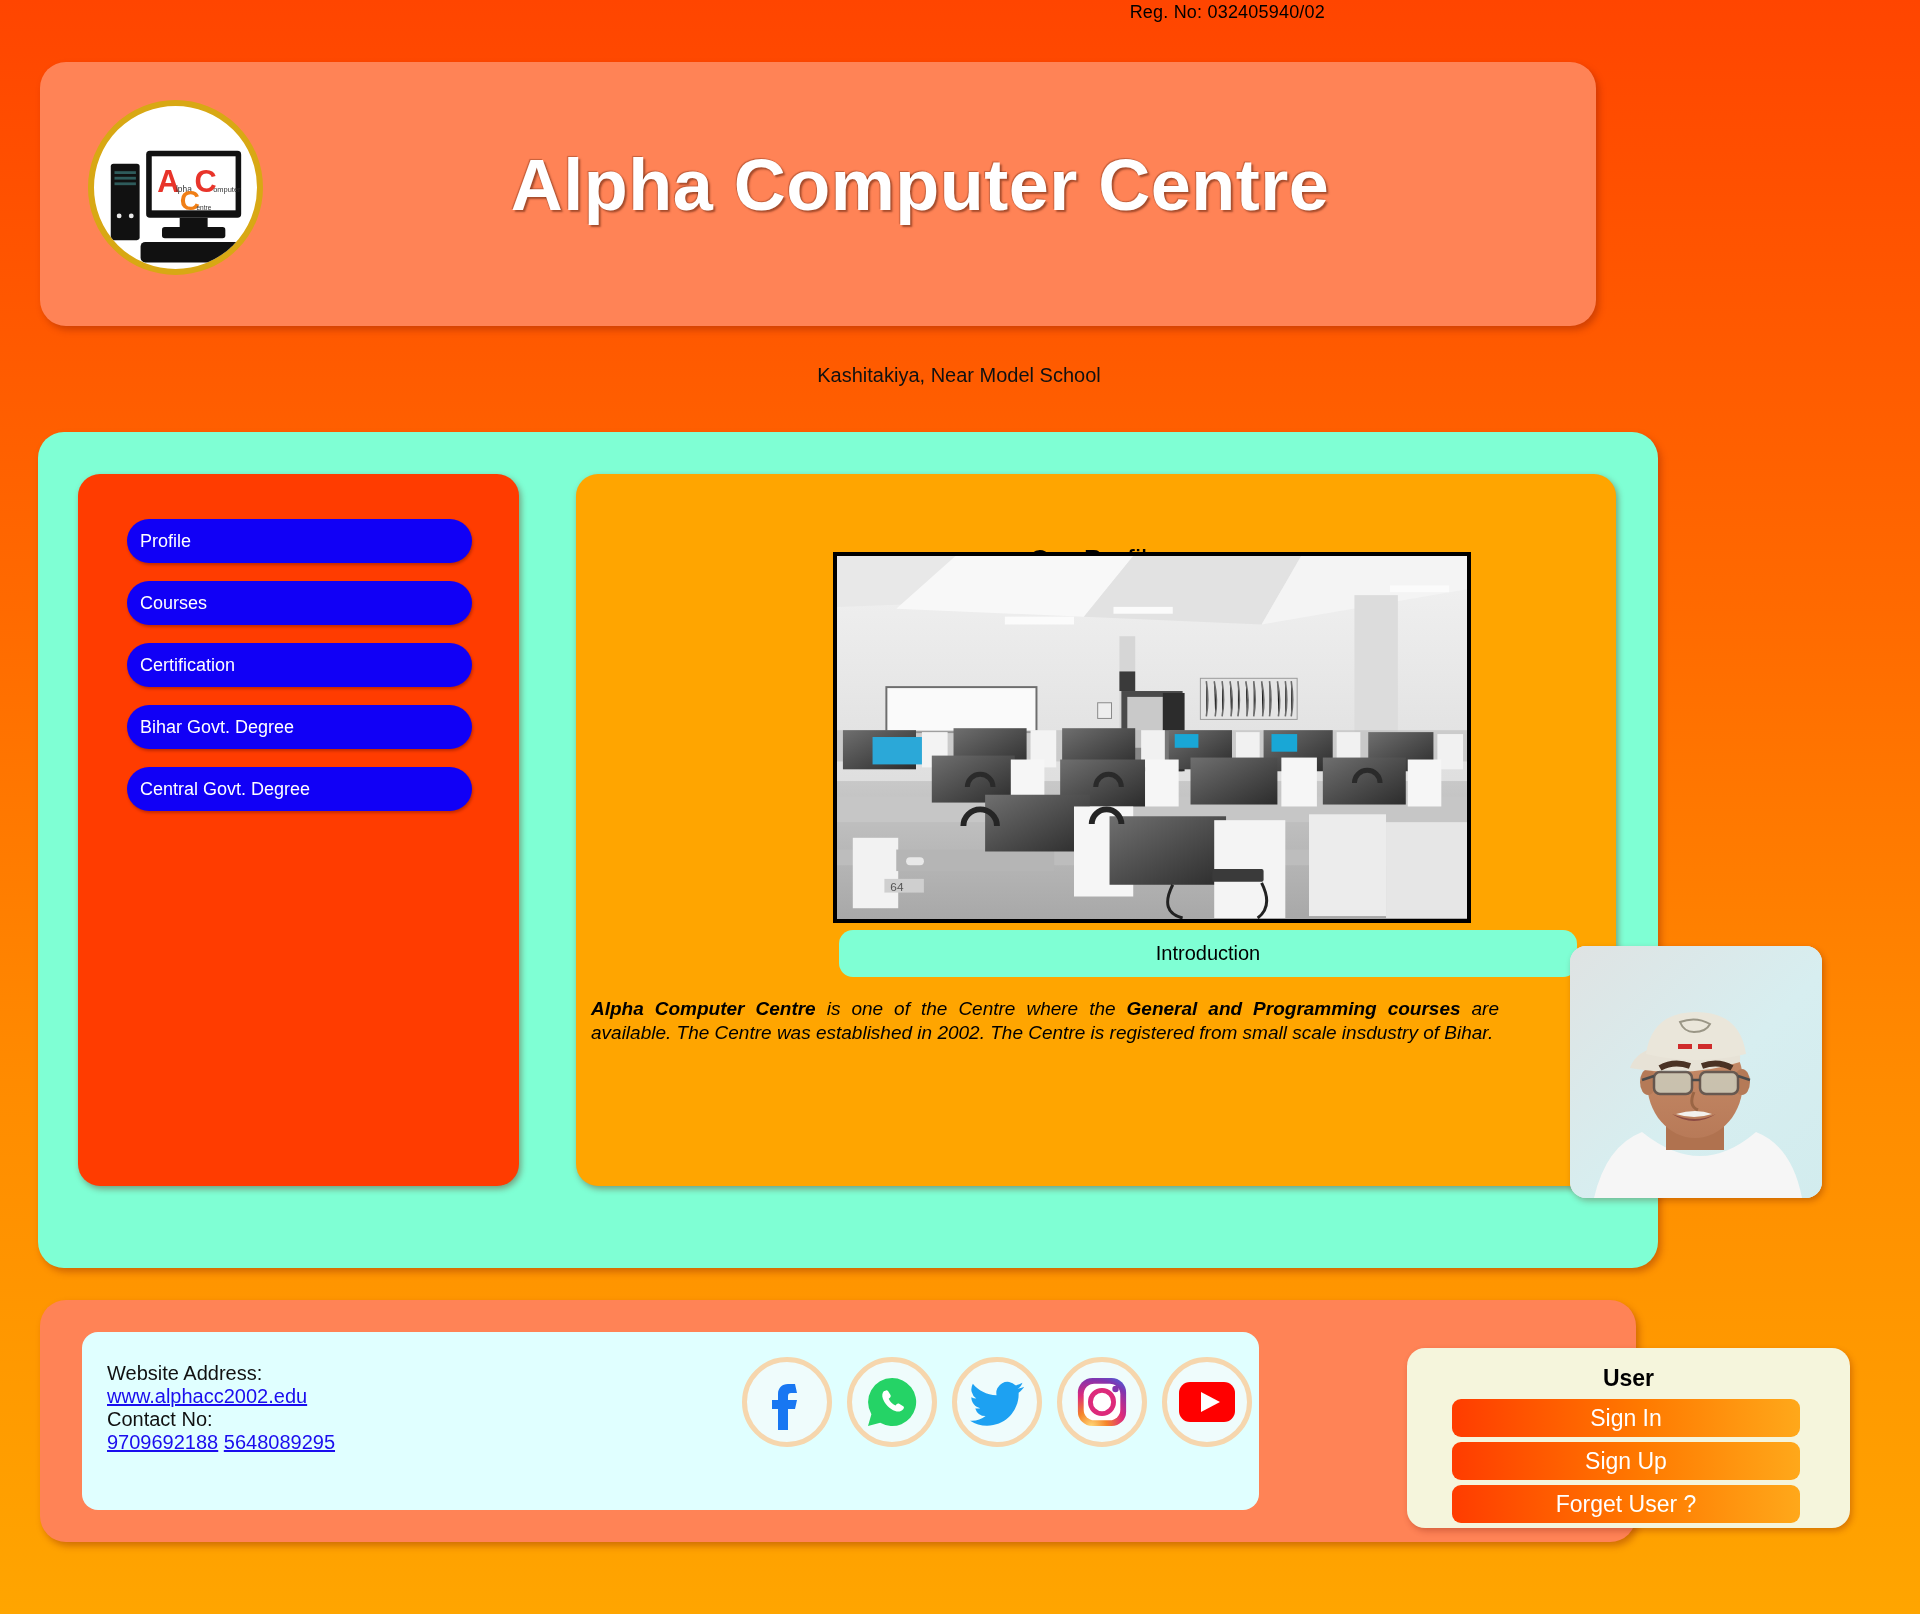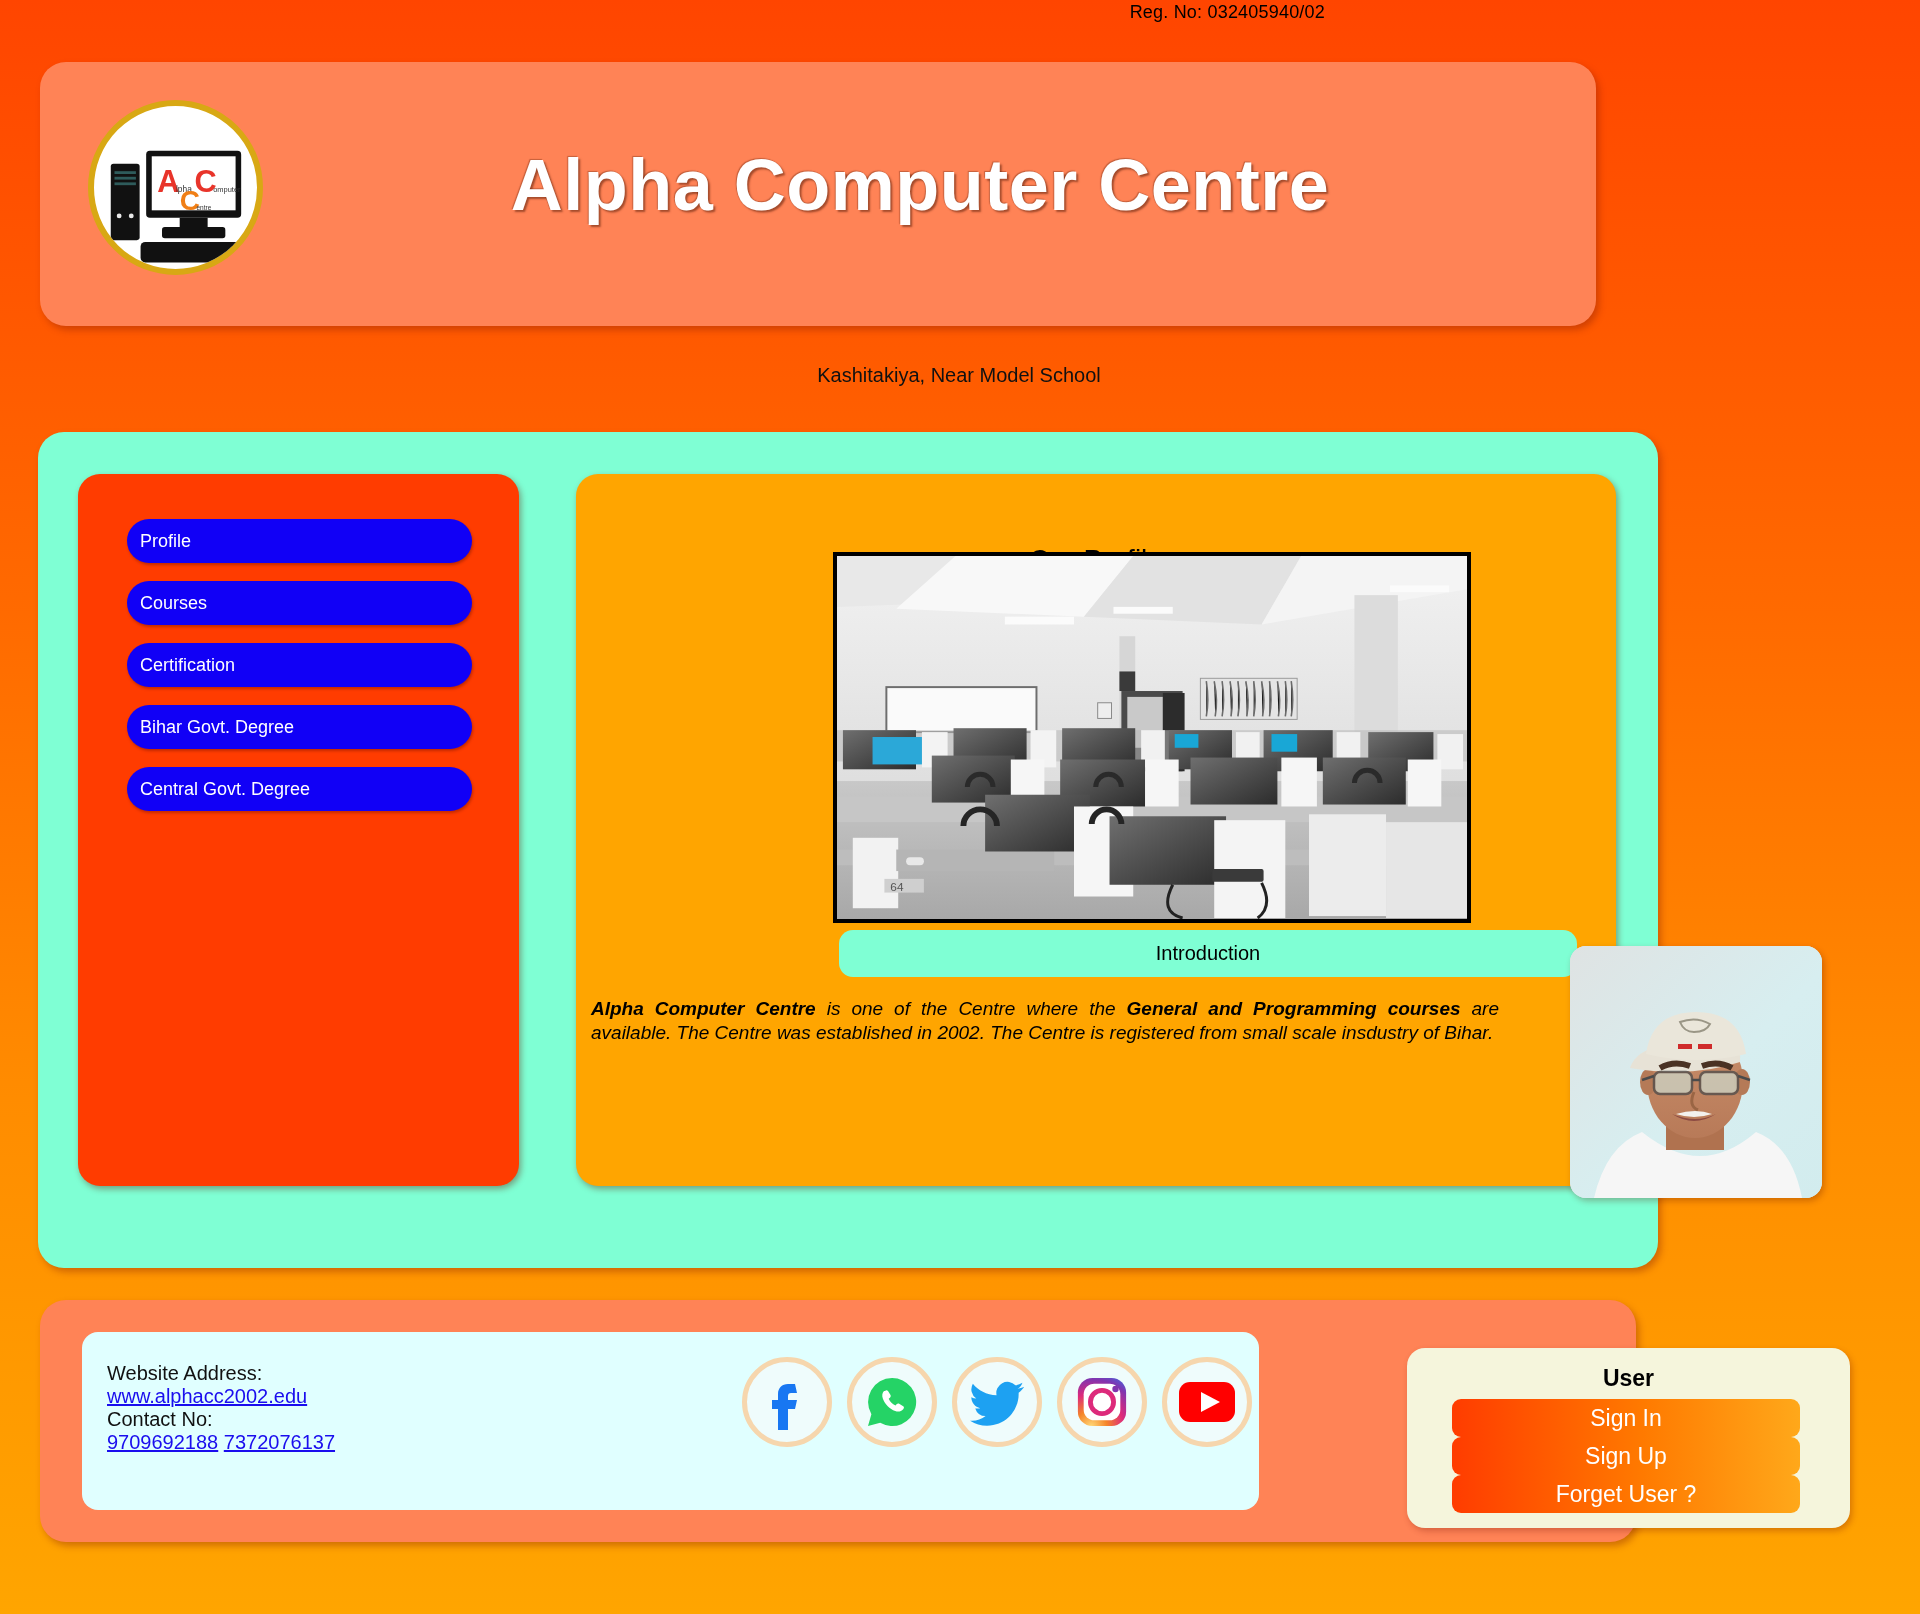--- a/index.html
+++ b/index.html
@@ -274,20 +274,21 @@
   .user-btns {
     position: absolute;
     left: 45px;
     top: 51px;
     width: 348px;
   }
   .user-btn {
     display: block;
     width: 100%;
     height: 38px;
+    margin-bottom: 5px;
     border: none;
     border-radius: 9px;
     background: linear-gradient(90deg, #FF3C00 0%, #FF7A00 55%, #FFA81A 100%);
     color: #FFFFFF;
     font-size: 23px;
     font-family: "Liberation Sans", sans-serif;
     cursor: pointer;
     line-height: 38px;
     padding: 0;
   }
@@ -525,21 +526,21 @@
 <div class="footer">
 
   <div class="footer-left">
 
     <div class="contact-block">
       <div>Website Address:</div>
       <div><a href="#">www.alphacc2002.edu</a></div>
       <div>Contact No:</div>
       <div>
         <a href="#">9709692188</a>
-        <a href="#">7372076137</a>
+        <a href="#">5648089295</a>
       </div>
     </div>
 
     <div class="social-row">
 
       <div class="social-ico">
         <svg width="56" height="56" viewBox="0 0 56 56" xmlns="http://www.w3.org/2000/svg">
           <path d="M36 10h-7c-6 0-10 4-10 10v6h-6v9h6v21h10V35h7l2-9h-9v-4c0-2 1-3 3-3h6z" fill="#1877F2"></path>
         </svg>
       </div>

